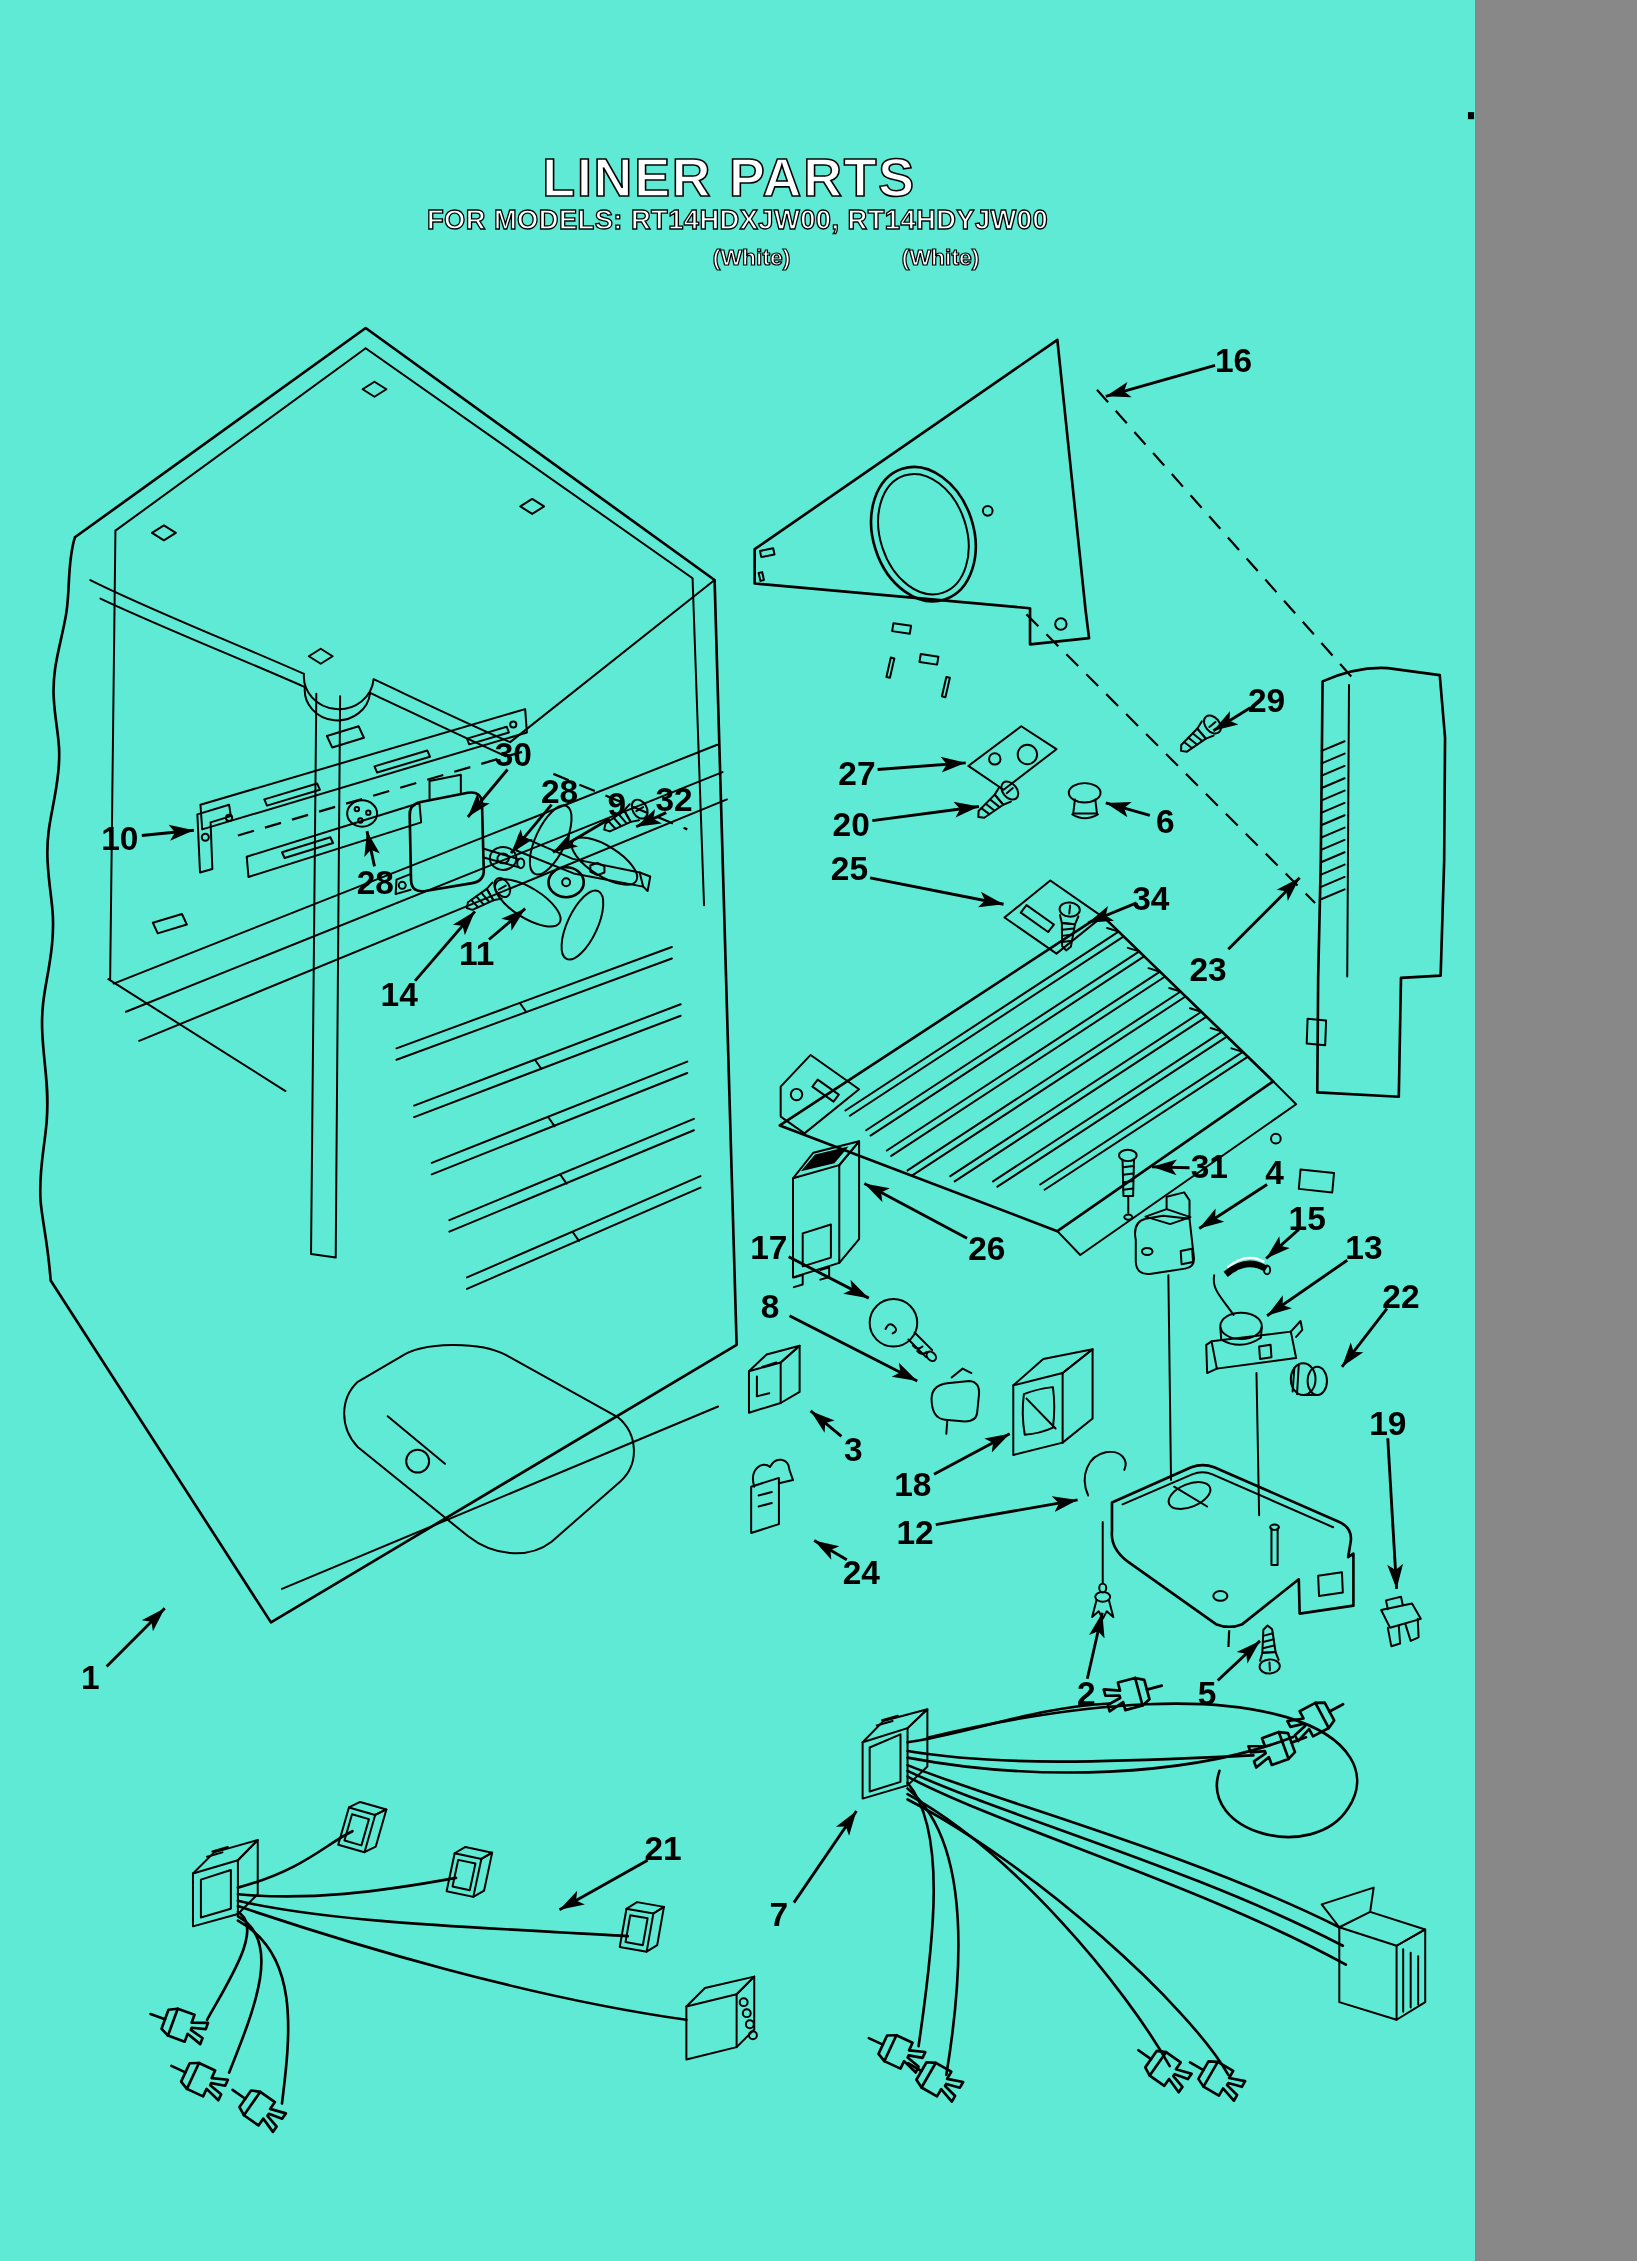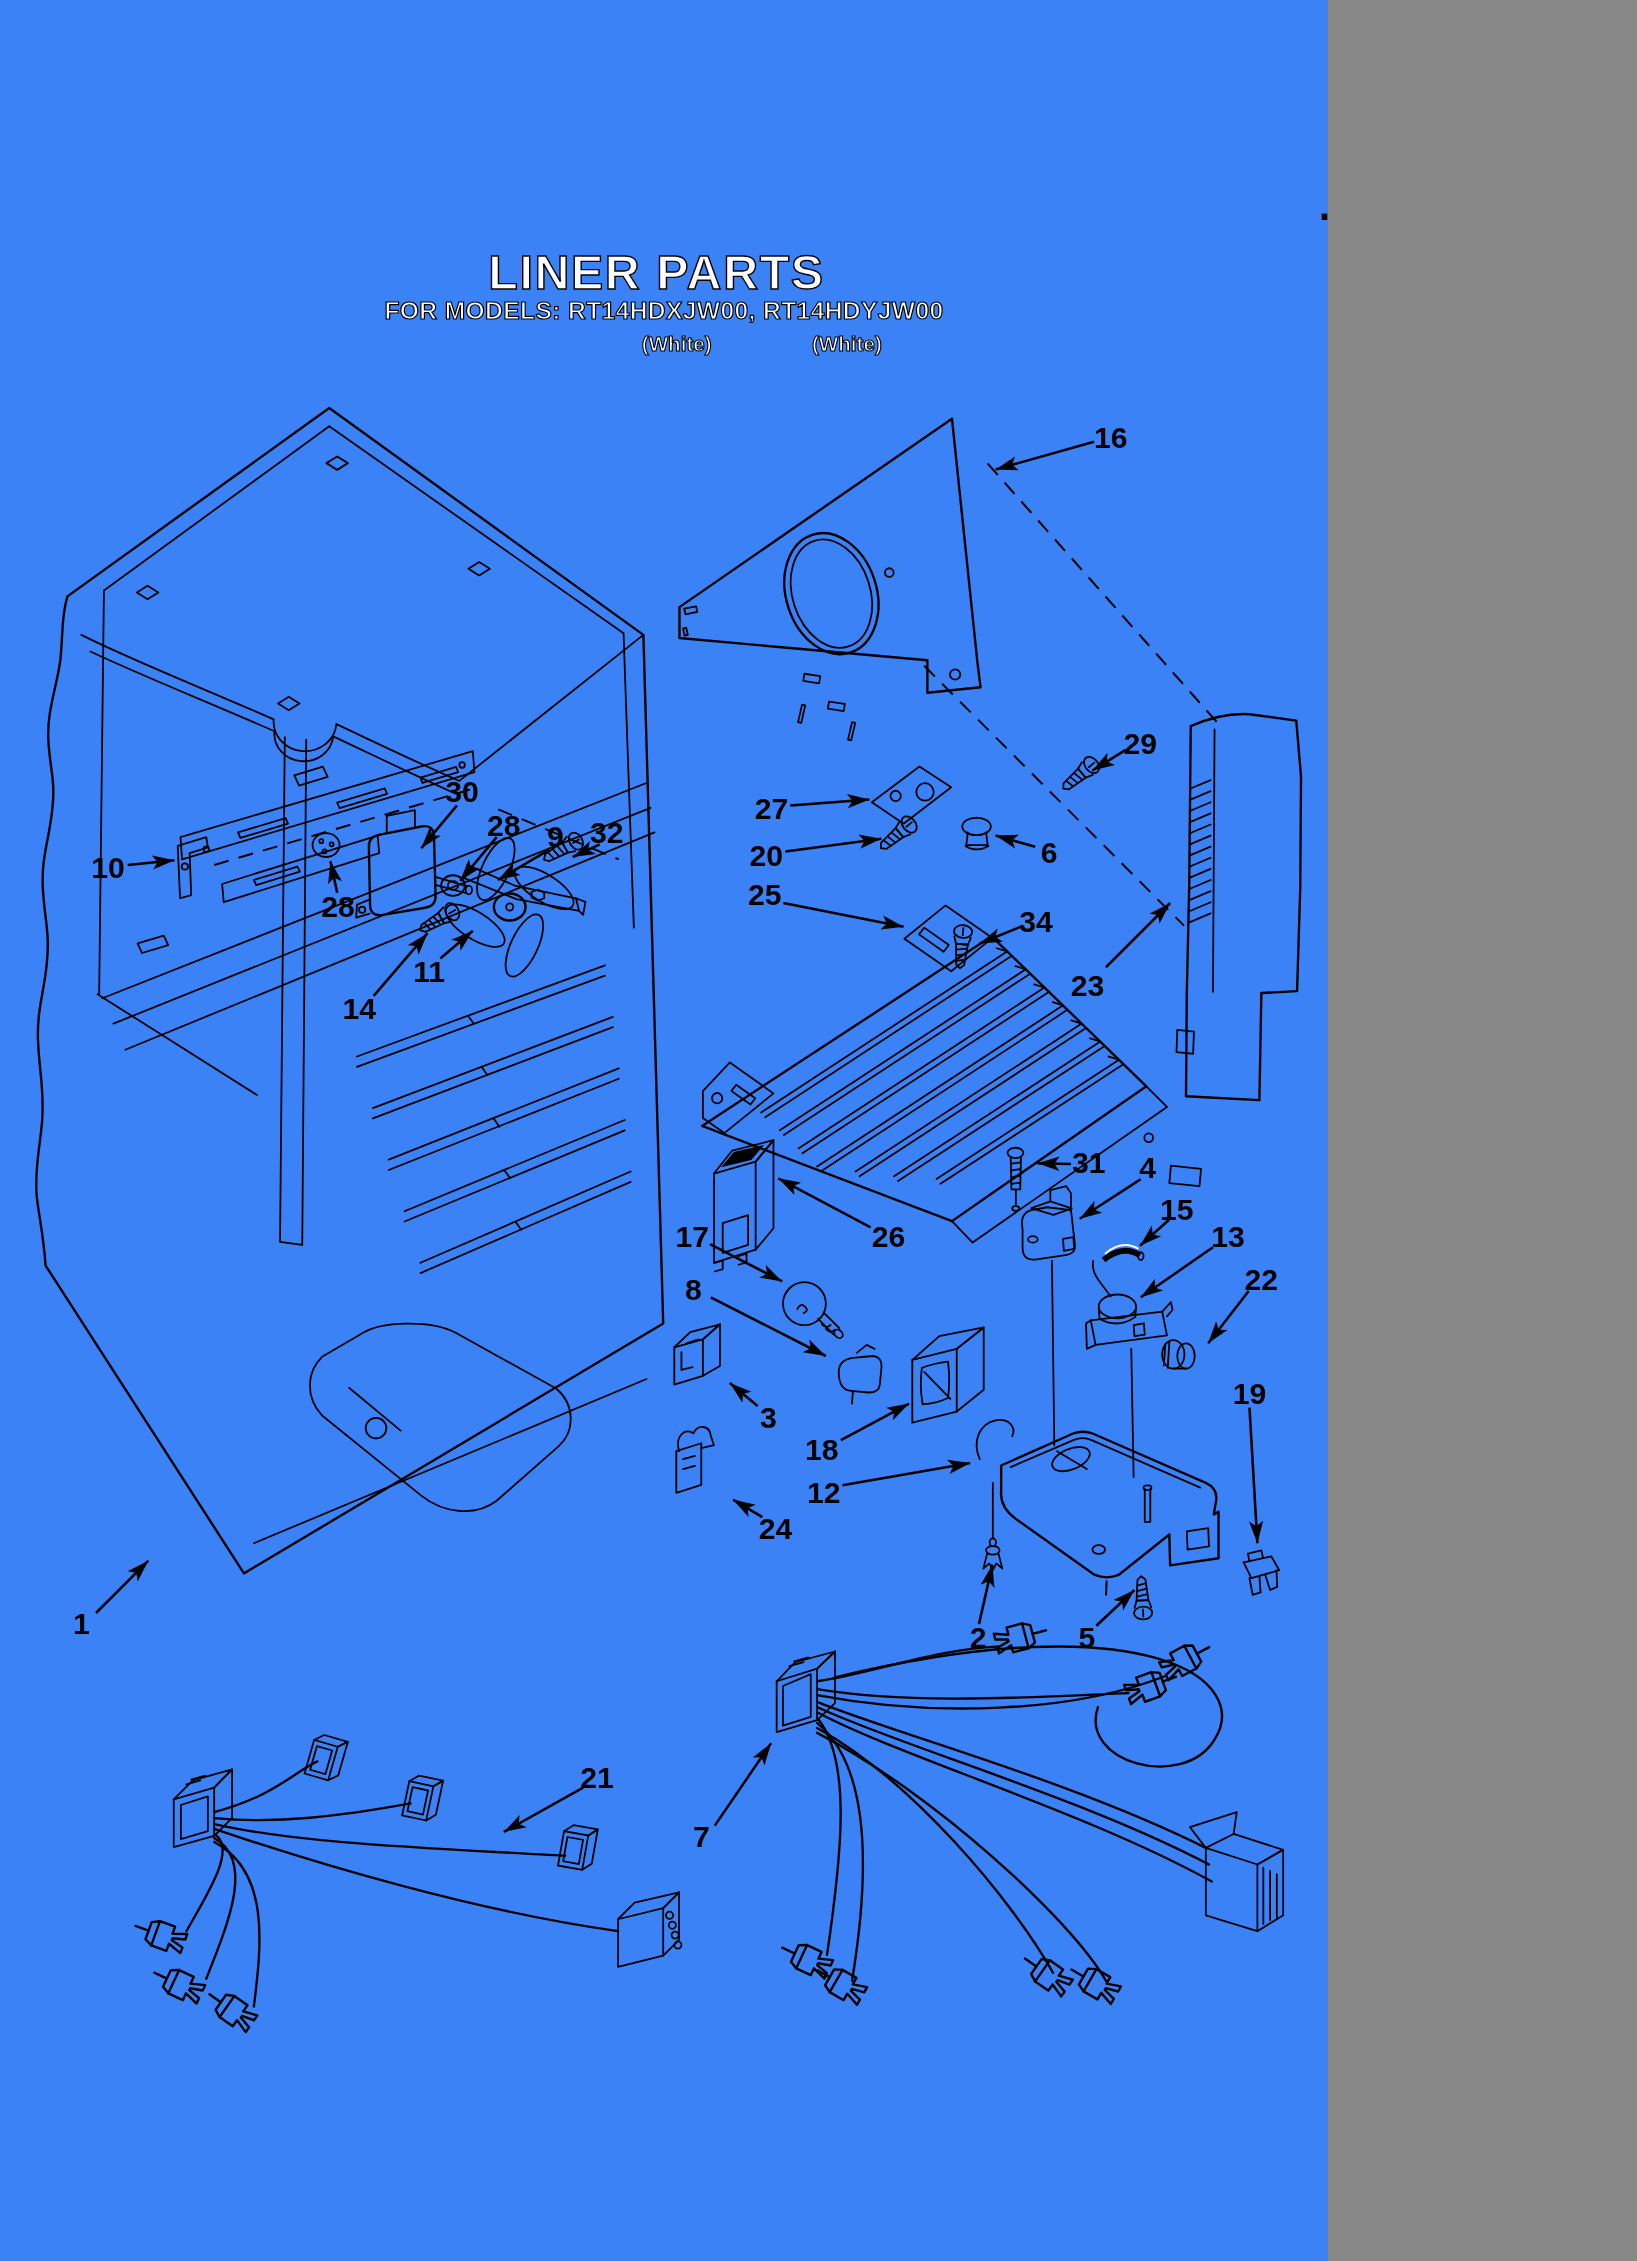--- a/index.html
+++ b/index.html
@@ -1,16 +1,16 @@
 <!DOCTYPE html>
 <html style="font-size:7.8px"><head>
 <meta charset="utf-8">
 <style>
   html,body{margin:0;padding:0;background:#888;}
-  .page{position:relative;width:1328px;height:2261px;background:#3b82f6;overflow:hidden;
+  .page{position:relative;width:1475px;height:2261px;background:#5eead4;overflow:hidden;
         font-family:"Liberation Sans", sans-serif;}
   svg{position:absolute;left:0;top:0;width:100%;height:100%;}
   .ln{fill:none;stroke:#000;stroke-width:6;stroke-linecap:round;stroke-linejoin:round;}
   .ln2{fill:none;stroke:#000;stroke-width:4.5;stroke-linecap:round;stroke-linejoin:round;}
   .fillb{fill:#000;stroke:none;}
   .dash{fill:none;stroke:#000;stroke-width:5;stroke-dasharray:38 26;}
   .leader{fill:none;stroke:#000;stroke-width:6.5;}
   .callout{font-size:76px;font-weight:bold;fill:#000;text-anchor:middle;}
   .title{font-size:122px;font-weight:bold;fill:#fff;stroke:#000;stroke-width:3.6;
          text-anchor:middle;letter-spacing:4px;}

